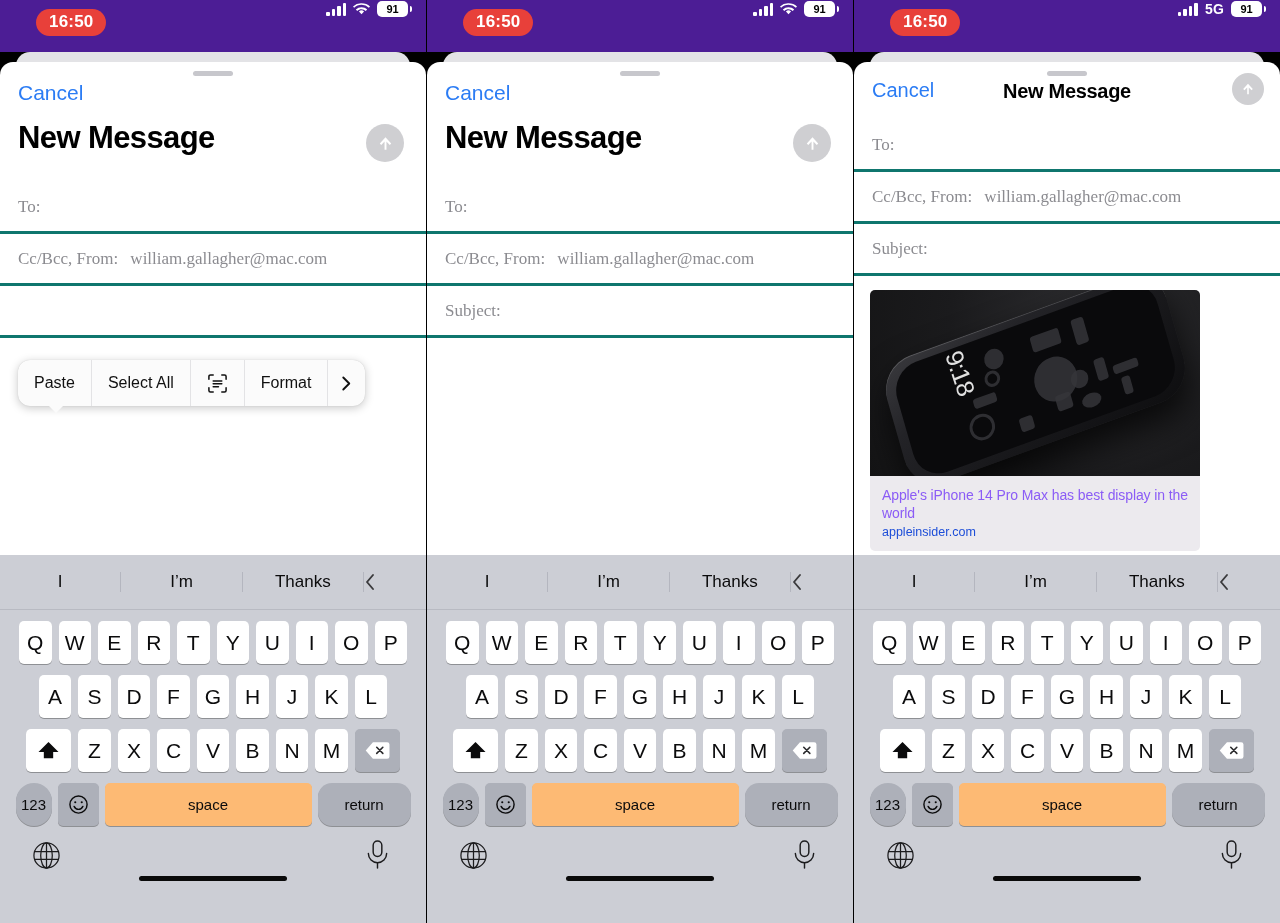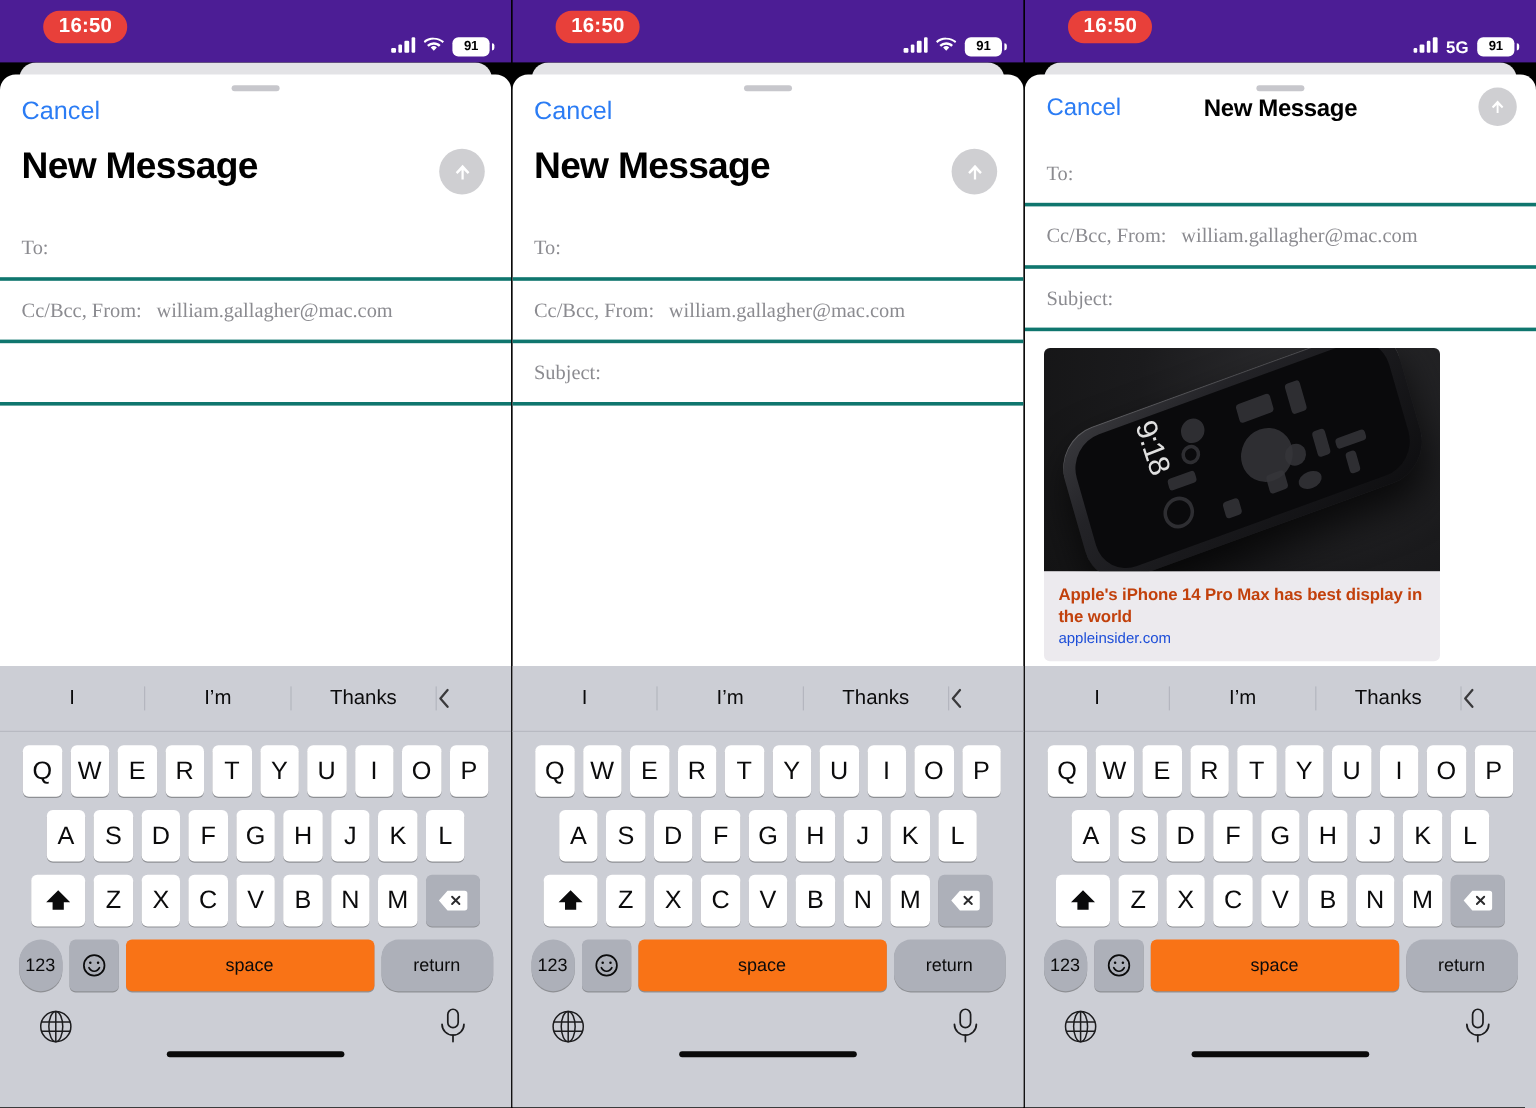--- a/index.html
+++ b/index.html
@@ -24,22 +24,22 @@
     background: #4c1d95; z-index: 40;
   }
   .time-pill {
     position: absolute; left: 36px; top: 9px;
     background: #e8403a; color: #fff;
     border-radius: 16px; padding: 3px 13px 4px;
     font-size: 17px; font-weight: 600; letter-spacing: .2px;
     line-height: 20px;
   }
   .status-right {
-    position: absolute; right: 18px; top: 31px;
-    display: flex; align-items: flex-start; gap: 7px;
+    position: absolute; right: 18px; top: 1px;
+    display: flex; align-items: center; gap: 7px;
   }
   .bars { display: flex; align-items: flex-end; gap: 2px; height: 13px; }
   .bars i { display: block; width: 3.5px; background: #fff; border-radius: 1px; }
   .bars i:nth-child(1){height:4px}.bars i:nth-child(2){height:7px}
   .bars i:nth-child(3){height:10px}.bars i:nth-child(4){height:13px}
   .net-label { color:#fff; font-size: 14px; font-weight: 600; letter-spacing:.2px; }
   .wifi { width: 17px; height: 13px; position: relative; }
   .wifi svg { display:block; }
   .batt {
     width: 31px; height: 16px; border-radius: 5px; background: #fff;
@@ -166,21 +166,21 @@
   .wall-time {
     position:absolute; left:16%; top:10%;
     color:#f2f2f2; font-size:25px; font-weight:300;
     transform: rotate(88deg); opacity:.93; letter-spacing:-1px;
   }
   .doodle { position:absolute; background:#35353a; border-radius:3px; opacity:.85; }
   .doodle.c { border-radius:50%; }
   .doodle.ring { background:transparent; border:3px solid #35353a; border-radius:50%; }
   .card-text { padding:10px 12px 12px; }
   .card-title {
-    font-size:14px; line-height:18px; color:#c2410c; font-weight:700;
+    font-size:14px; line-height:18px; color:#8b5cf6; font-weight:400;
     letter-spacing:-.1px;
   }
   .card-domain { margin-top:3px; font-size:12.5px; color:#1d4ed8; }
 
   
   .keyboard {
     position:absolute; left:0; right:0; top:555px; bottom:0;
     background:#ccced5;
   }
   .predict {
@@ -199,21 +199,21 @@
   .key {
     background:#fff; border-radius:5px; height:43px; width:32.5px;
     display:flex; align-items:center; justify-content:center;
     font-size:21px; color:#0b0b0c; font-weight:400;
     box-shadow:0 1px 0 rgba(0,0,0,.3);
   }
   .key.wide { width:45px; background:#adb0b9; }
   .key.shift { width:45px; background:#fff; }
   .key.num { width:36px; background:#adb0b9; font-size:15px;border-radius:18px; }
   .key.emoji { width:41px; background:#adb0b9; font-size:19px; }
-  .key.space { flex:1; max-width:207px; background:#f97316; font-size:15px; }
+  .key.space { flex:1; max-width:207px; background:#fdba74; font-size:15px; }
   .key.ret { width:93px; background:#adb0b9; font-size:15px;border-radius:14px; }
   .krow.r4 { gap:6px; margin-top:11px; padding:0 4px; }
 
   .kb-bottom { position:relative; height:58px; margin-top:9px; }
   .kb-bottom .globe { position:absolute; left:32px; top:6px; }
   .kb-bottom .mic { position:absolute; right:36px; top:4px; }
   .home-bar {
     position:absolute; left:50%; transform:translateX(-50%); bottom:12px;
     width:148px; height:5px; border-radius:3px; background:#0a0a0a;
   }
@@ -261,20 +261,46 @@
         <div class="lbl">To:</div>
       </div>
       <div class="field">
         <div class="lbl">
           <span>Cc/Bcc, From:</span>
           <span class="val">william.gallagher@mac.com</span>
         </div>
       </div>
       <div class="field"></div>
 
+      <div class="ctx-wrap">
+        <div class="ctx">
+          <div class="ctx-item">Paste</div>
+          <div class="ctx-item">Select All</div>
+          <div class="ctx-item">
+            <span>
+              <svg viewBox="0 0 22 22" width="21" height="21" fill="none" stroke="#111" stroke-width="1.6" stroke-linecap="round">
+                <path d="M2 6.5V3.6A1.6 1.6 0 0 1 3.6 2h2.9"></path>
+                  <path d="M15.5 2h2.9A1.6 1.6 0 0 1 20 3.6v2.9"></path>
+                <path d="M20 15.5v2.9a1.6 1.6 0 0 1-1.6 1.6h-2.9"></path>
+                  <path d="M6.5 20H3.6A1.6 1.6 0 0 1 2 18.4v-2.9"></path>
+                <path d="M6.5 8.3h9M6.5 11.3h9M6.5 14.3h5.5"></path>
+              </svg>
+            </span>
+          </div>
+          <div class="ctx-item">Format</div>
+          <div class="ctx-item">
+            <span>
+              <svg viewBox="0 0 12 18" width="11" height="17" fill="none" stroke="#111" stroke-width="2.1" stroke-linecap="round" stroke-linejoin="round">
+                  <path d="M2.5 2.5 9 9l-6.5 6.5"></path>
+                </svg>
+            </span>
+          </div>
+        </div>
+        <div class="ctx-tail"></div>
+      </div>
     </div>
 
     <div class="keyboard">
       <div class="predict">
         <div class="cell">I</div>
         <div class="cell">I’m</div>
         <div class="cell">Thanks</div>
         <div class="cell">
           <span class="chev">
             <svg viewBox="0 0 12 20" width="12" height="20" fill="none" stroke="#3a3a3c" stroke-width="1.9" stroke-linecap="round" stroke-linejoin="round">

